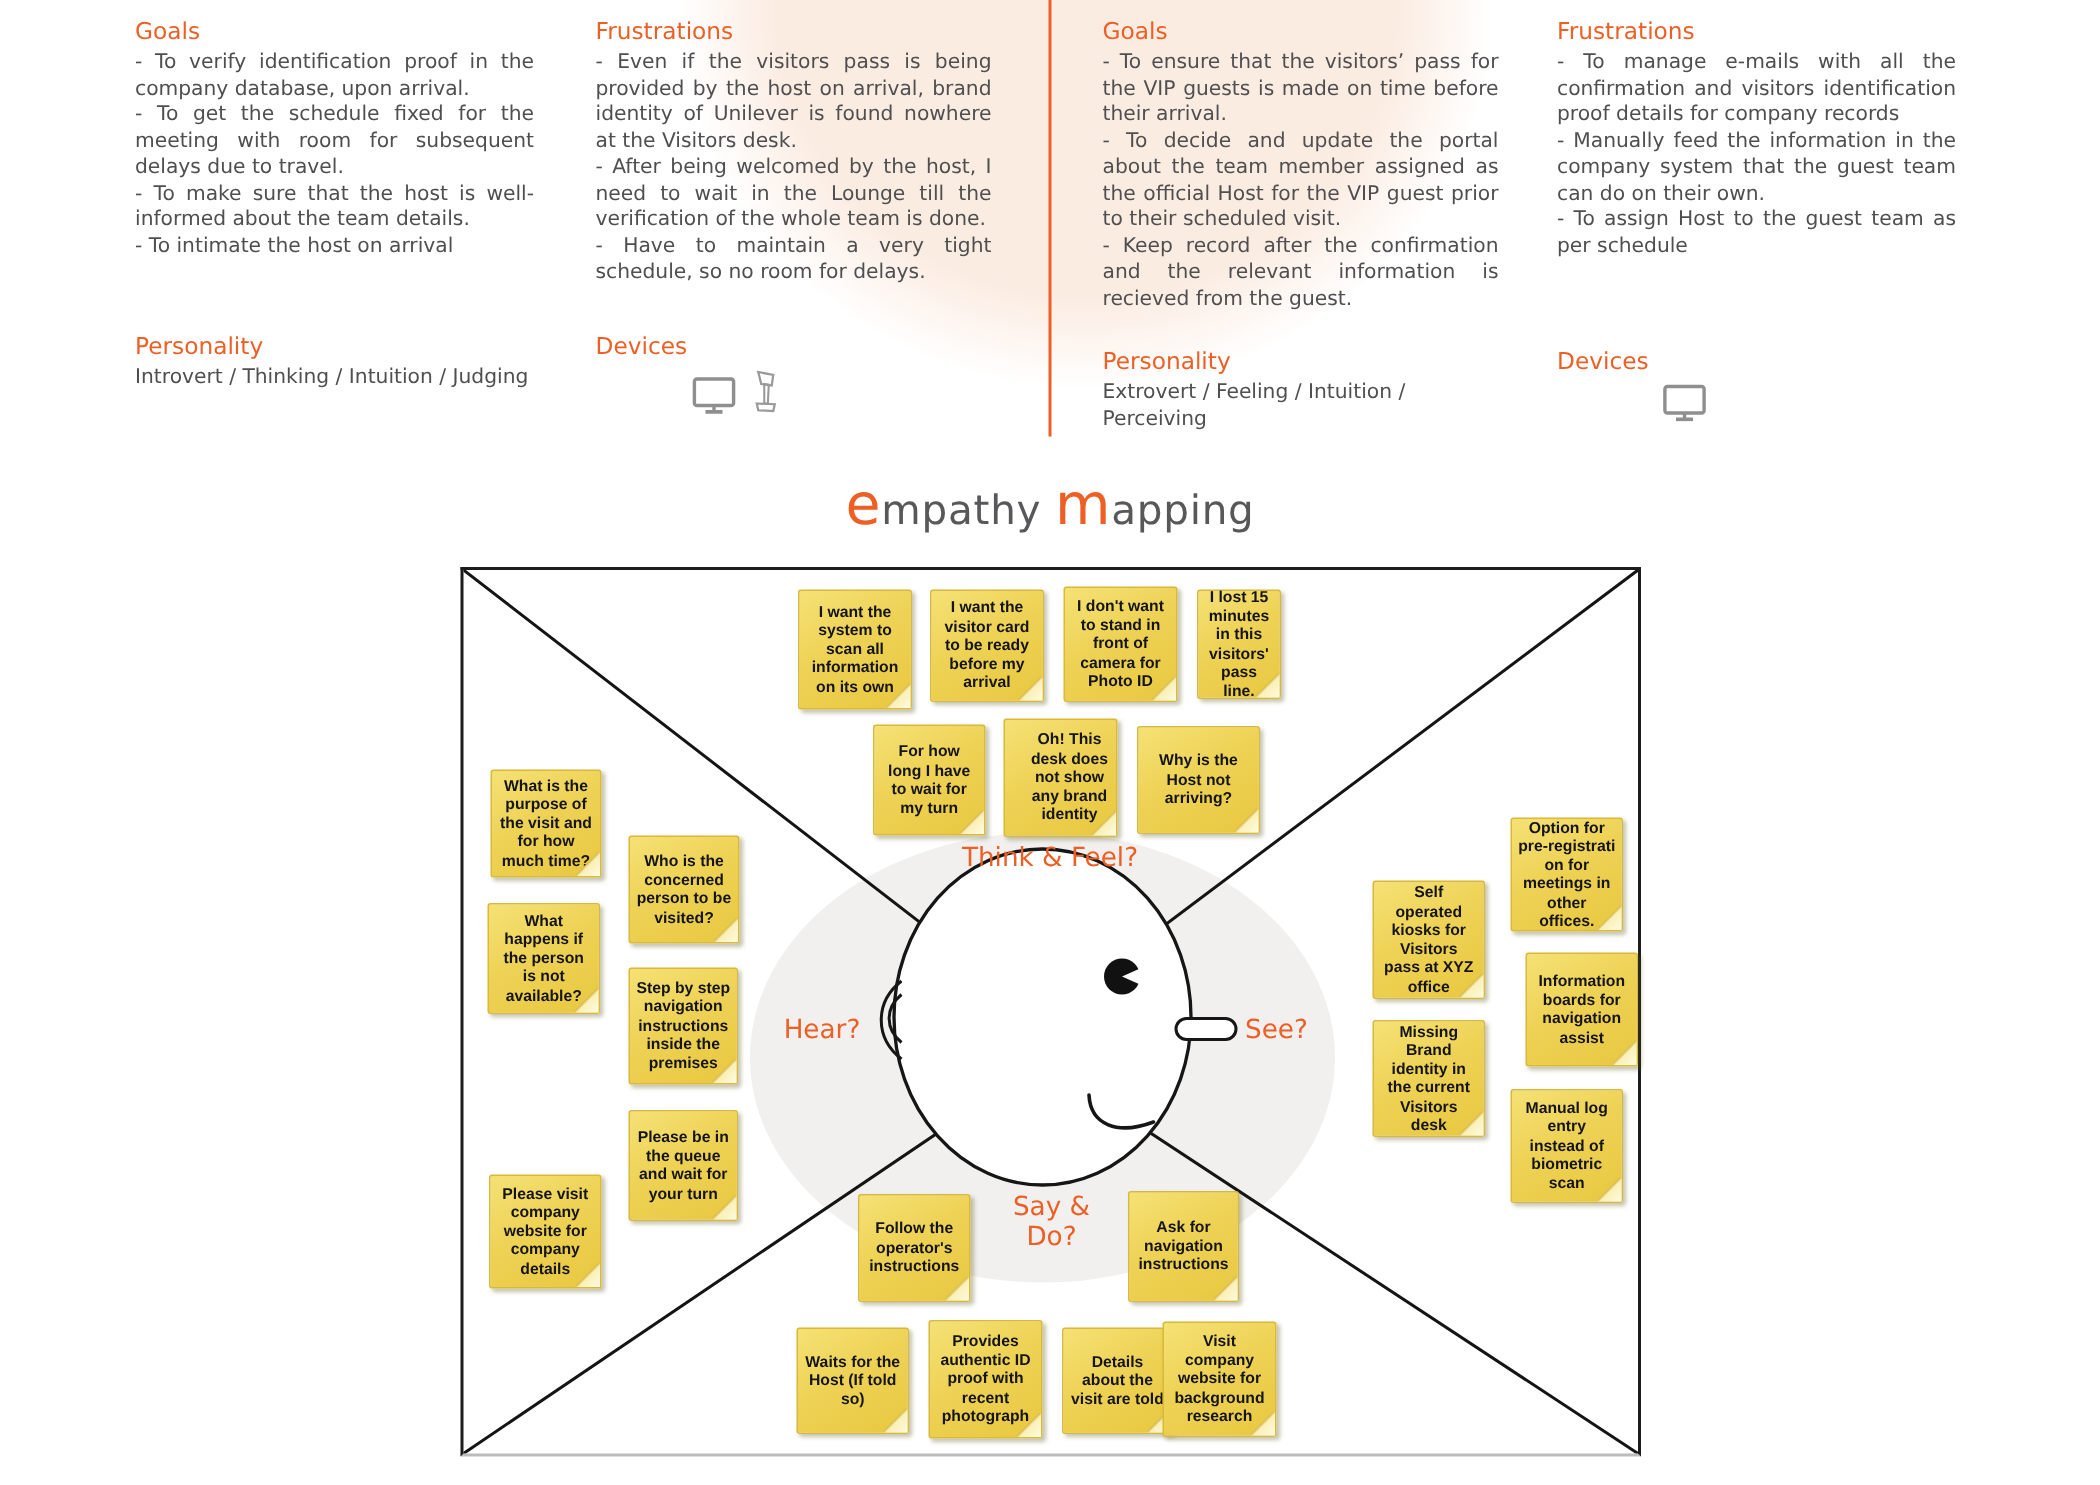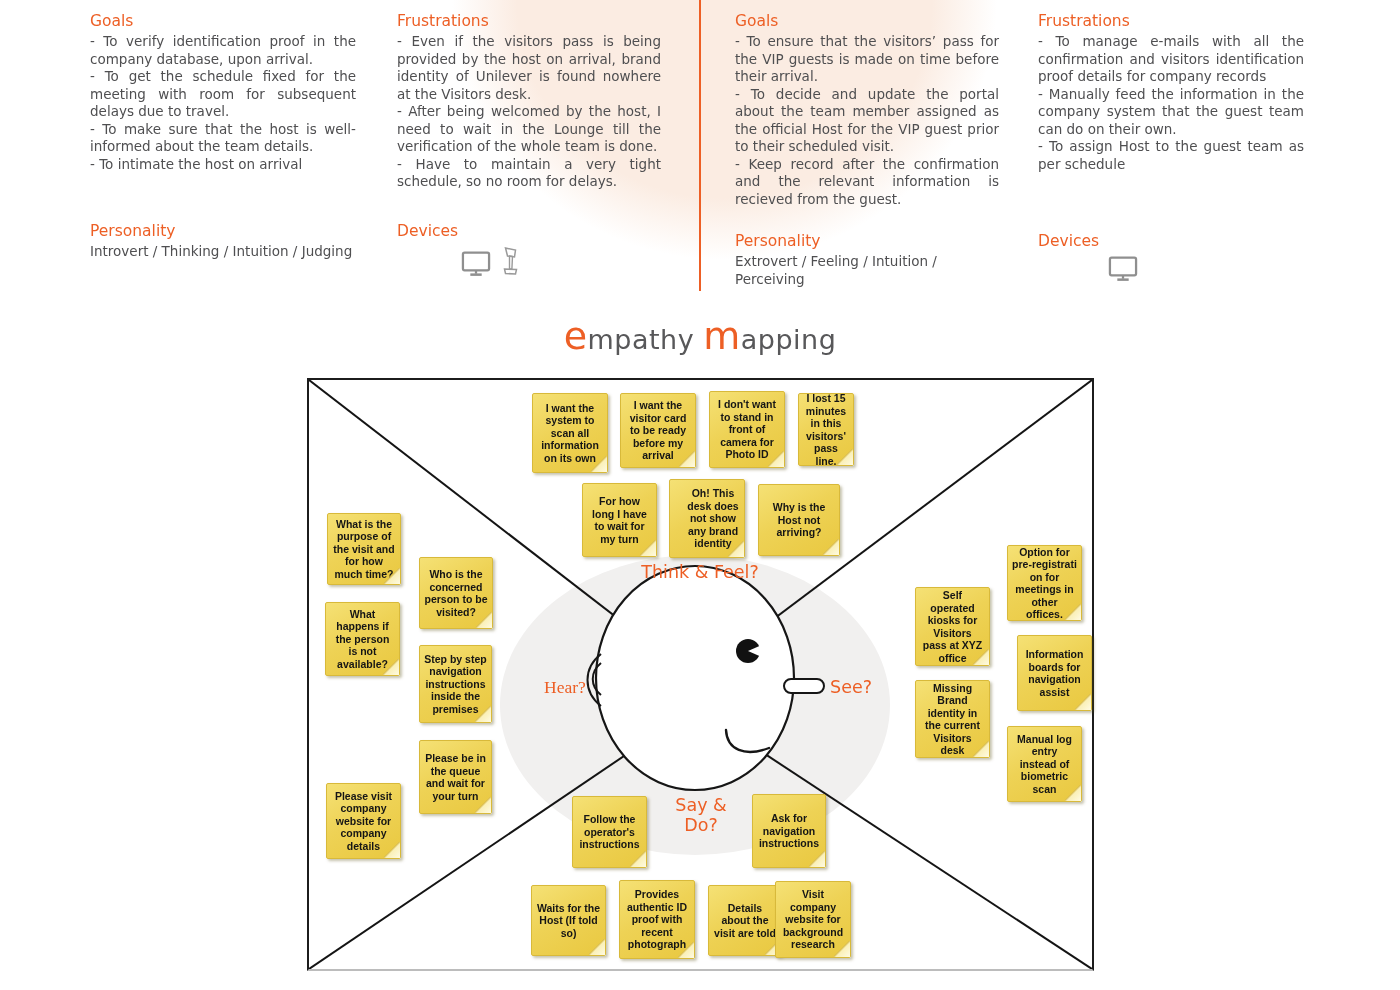--- a/index.html
+++ b/index.html
@@ -140,21 +140,21 @@
       </g>
       <rect x="475" y="299" width="40" height="14" rx="7" fill="#ffffff" stroke="#161616" stroke-width="2"></rect>
       <g>
         <circle cx="439" cy="271" r="12" fill="#111111"></circle>
         <polygon points="439,271 457,263 457,279" fill="#ffffff"></polygon>
       </g>
       <path d="M417,350 C418,370 436,377 460,368" fill="none" stroke="#161616" stroke-width="2.4" stroke-linecap="round"></path>
     </svg>
 
     <div class="qlabel" style="left:300px;top:182px;width:182px;">Think &amp; Feel?</div>
-    <div class="qlabel" style="left:228px;top:297px;width:56px;font-family:Liberation Serif, serif;">Hear?</div>
+    <div class="qlabel" style="left:211px;top:297px;width:56px;">Hear?</div>
     <div class="qlabel" style="left:517px;top:297px;width:50px;">See?</div>
     <div class="qlabel" style="left:352px;top:415px;width:80px;">
       <div>Say &amp;</div>
       <div>Do?</div>
     </div>
 
     <div class="note" style="left:223px;top:13px;width:76px;height:80px;">I want the system to scan all information on its own</div>
     <div class="note" style="left:311px;top:13px;width:76px;height:75px;">I want the visitor card to be ready before my arrival</div>
     <div class="note" style="left:400px;top:11px;width:76px;height:77px;">I don't want to stand in front of camera for Photo ID</div>
     <div class="note" style="left:489px;top:13px;width:56px;height:73px;">I lost 15 minutes in this visitors' pass line.</div>

